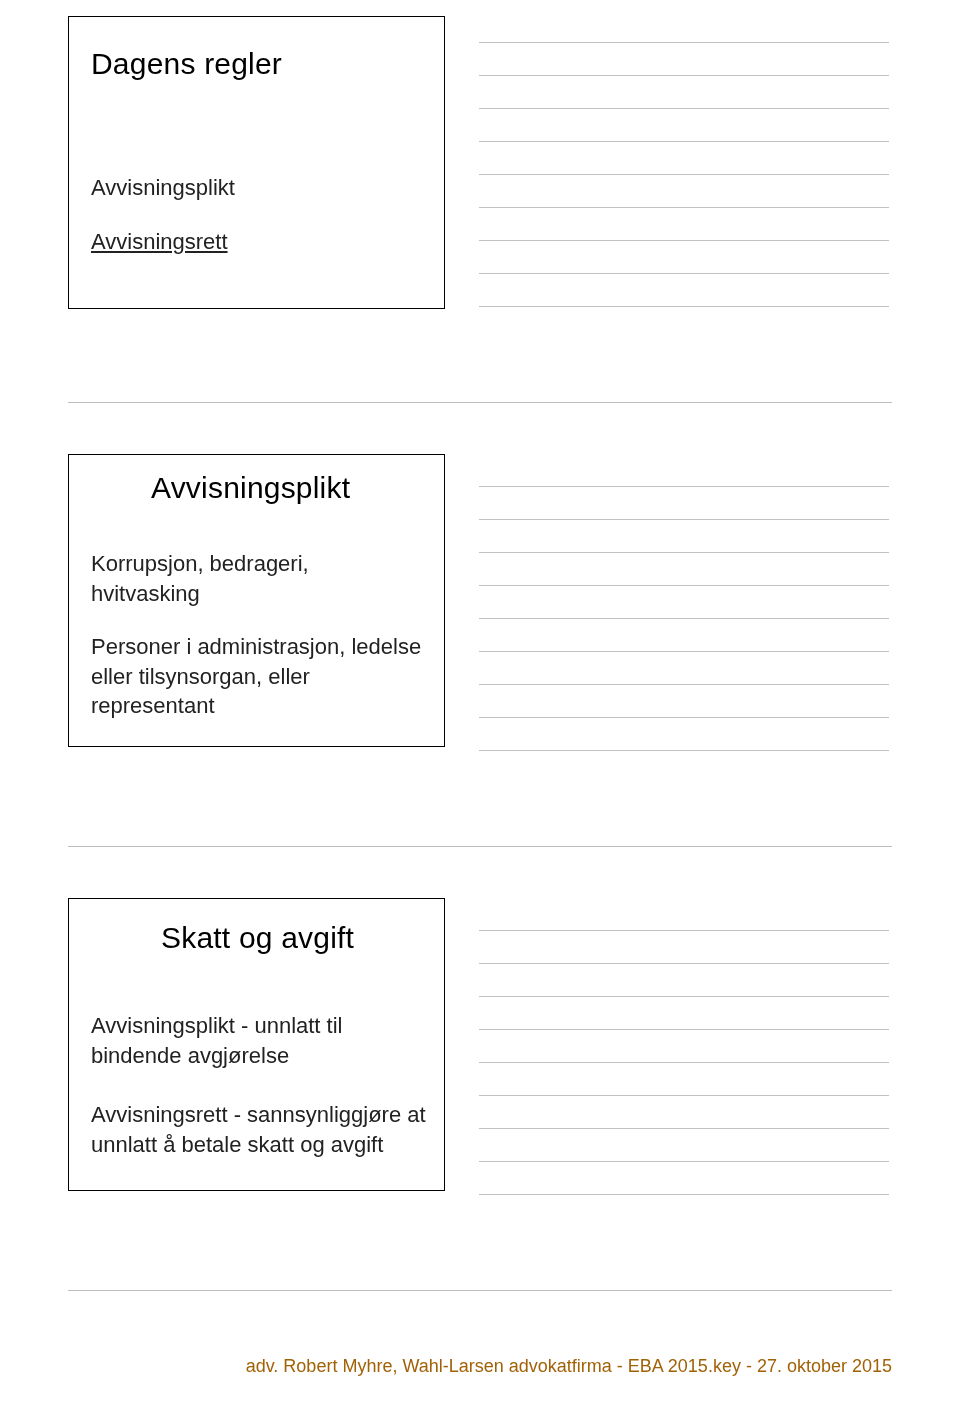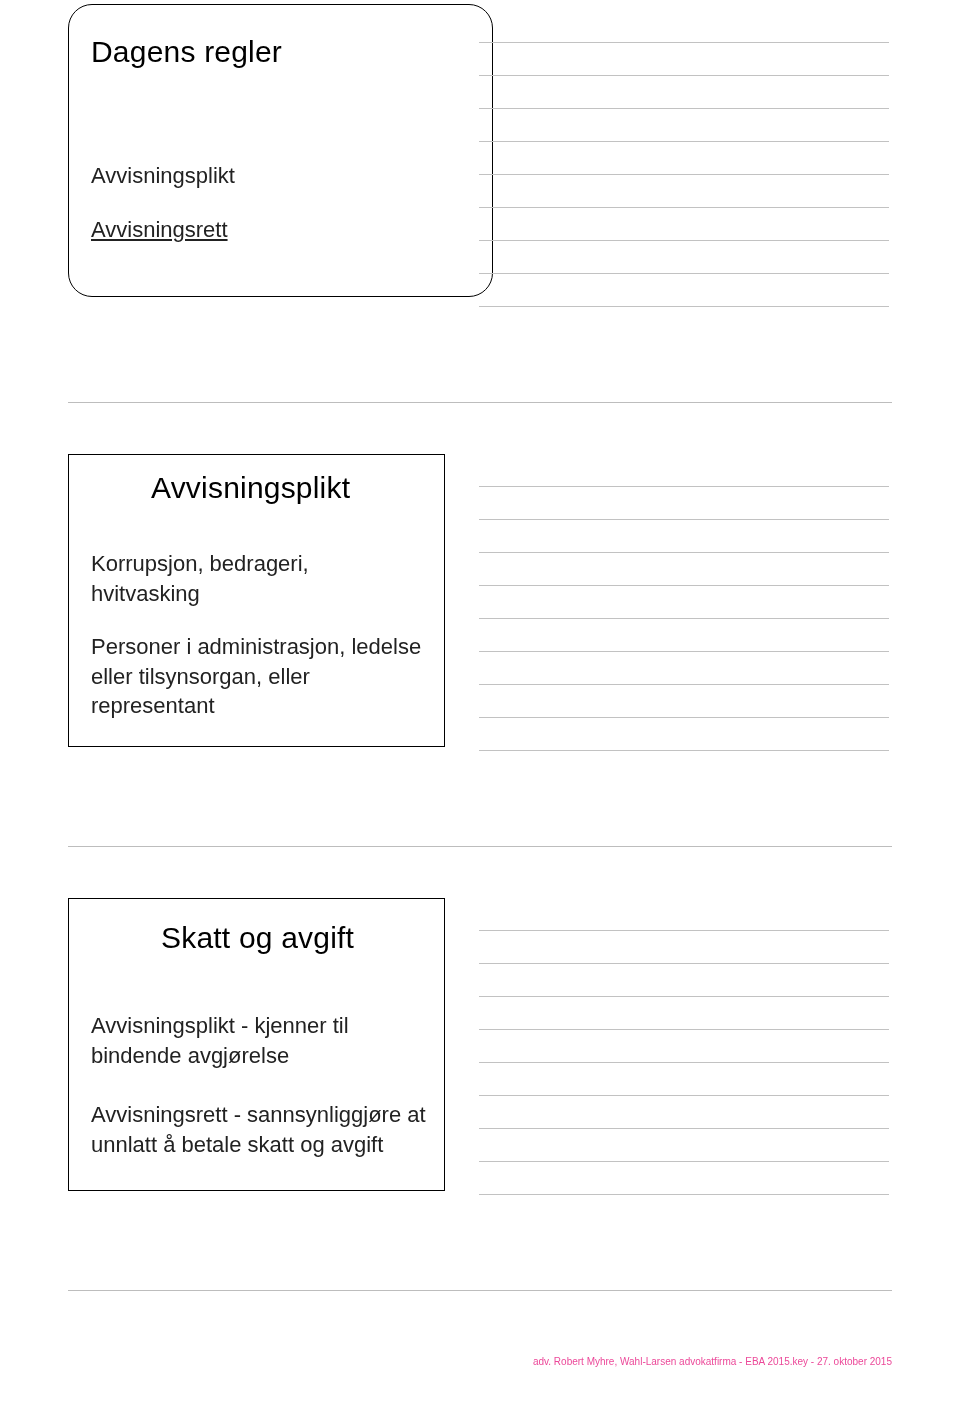--- a/index.html
+++ b/index.html
@@ -7,28 +7,28 @@
   .page { position: relative; width: 960px; height: 1418px; }
 
   .slide-box { position: absolute; border: 1px solid #000; background: #fff; }
   .slide-title { font-size: 30px; font-weight: 300; letter-spacing: 0.2px; }
   .slide-text  { font-size: 22px; font-weight: 300; line-height: 1.35; color: #222; }
 
   .ruled { position: absolute; }
   .ruled .line { height: 33px; border-bottom: 1px solid #c2c2c2; }
   .footer-line-wrap { position: absolute; left: 68px; width: 824px; }
   .footer-line { border-top: 1px solid #bdbdbd; height: 1px; }
-  .footer-text { position: absolute; left: 68px; font-size: 10px; color: #ec4899; }
+  .footer-text { position: absolute; left: 68px; font-size: 18px; color: #a16207; }
 </style>
 </head>
 <body>
 
 <div class="page">
 
-  <div class="slide-box" style="left:68px; top:4px; width:425px; height:293px;border-radius:24px;">
+  <div class="slide-box" style="left:68px; top:16px; width:377px; height:293px;">
     <div class="slide-title" style="position:absolute; left:22px; top:30px;">Dagens regler</div>
     <div class="slide-text" style="position:absolute; left:22px; top:156px;">Avvisningsplikt</div>
     <div class="slide-text" style="position:absolute; left:22px; top:210px;text-decoration:underline;">Avvisningsrett</div>
   </div>
   <div class="ruled" style="left:479px; top:10px; width:410px;">
     <div class="line"></div>
       <div class="line"></div>
       <div class="line"></div>
     <div class="line"></div>
       <div class="line"></div>
@@ -56,21 +56,21 @@
     <div class="line"></div>
       <div class="line"></div>
       <div class="line"></div>
   </div>
   <div class="footer-line-wrap" style="top:846px;">
     <div class="footer-line"></div>
   </div>
 
   <div class="slide-box" style="left:68px; top:898px; width:377px; height:293px;">
     <div class="slide-title" style="position:absolute; left:92px; top:22px;">Skatt og avgift</div>
-    <div class="slide-text" style="position:absolute; left:22px; top:112px; width:330px;">Avvisningsplikt - kjenner til bindende avgjørelse</div>
+    <div class="slide-text" style="position:absolute; left:22px; top:112px; width:330px;">Avvisningsplikt - unnlatt til bindende avgjørelse</div>
     <div class="slide-text" style="position:absolute; left:22px; top:201px; width:340px;">Avvisningsrett - sannsynliggjøre at unnlatt å betale skatt og avgift</div>
   </div>
   <div class="ruled" style="left:479px; top:898px; width:410px;">
     <div class="line"></div>
       <div class="line"></div>
       <div class="line"></div>
     <div class="line"></div>
       <div class="line"></div>
       <div class="line"></div>
     <div class="line"></div>

